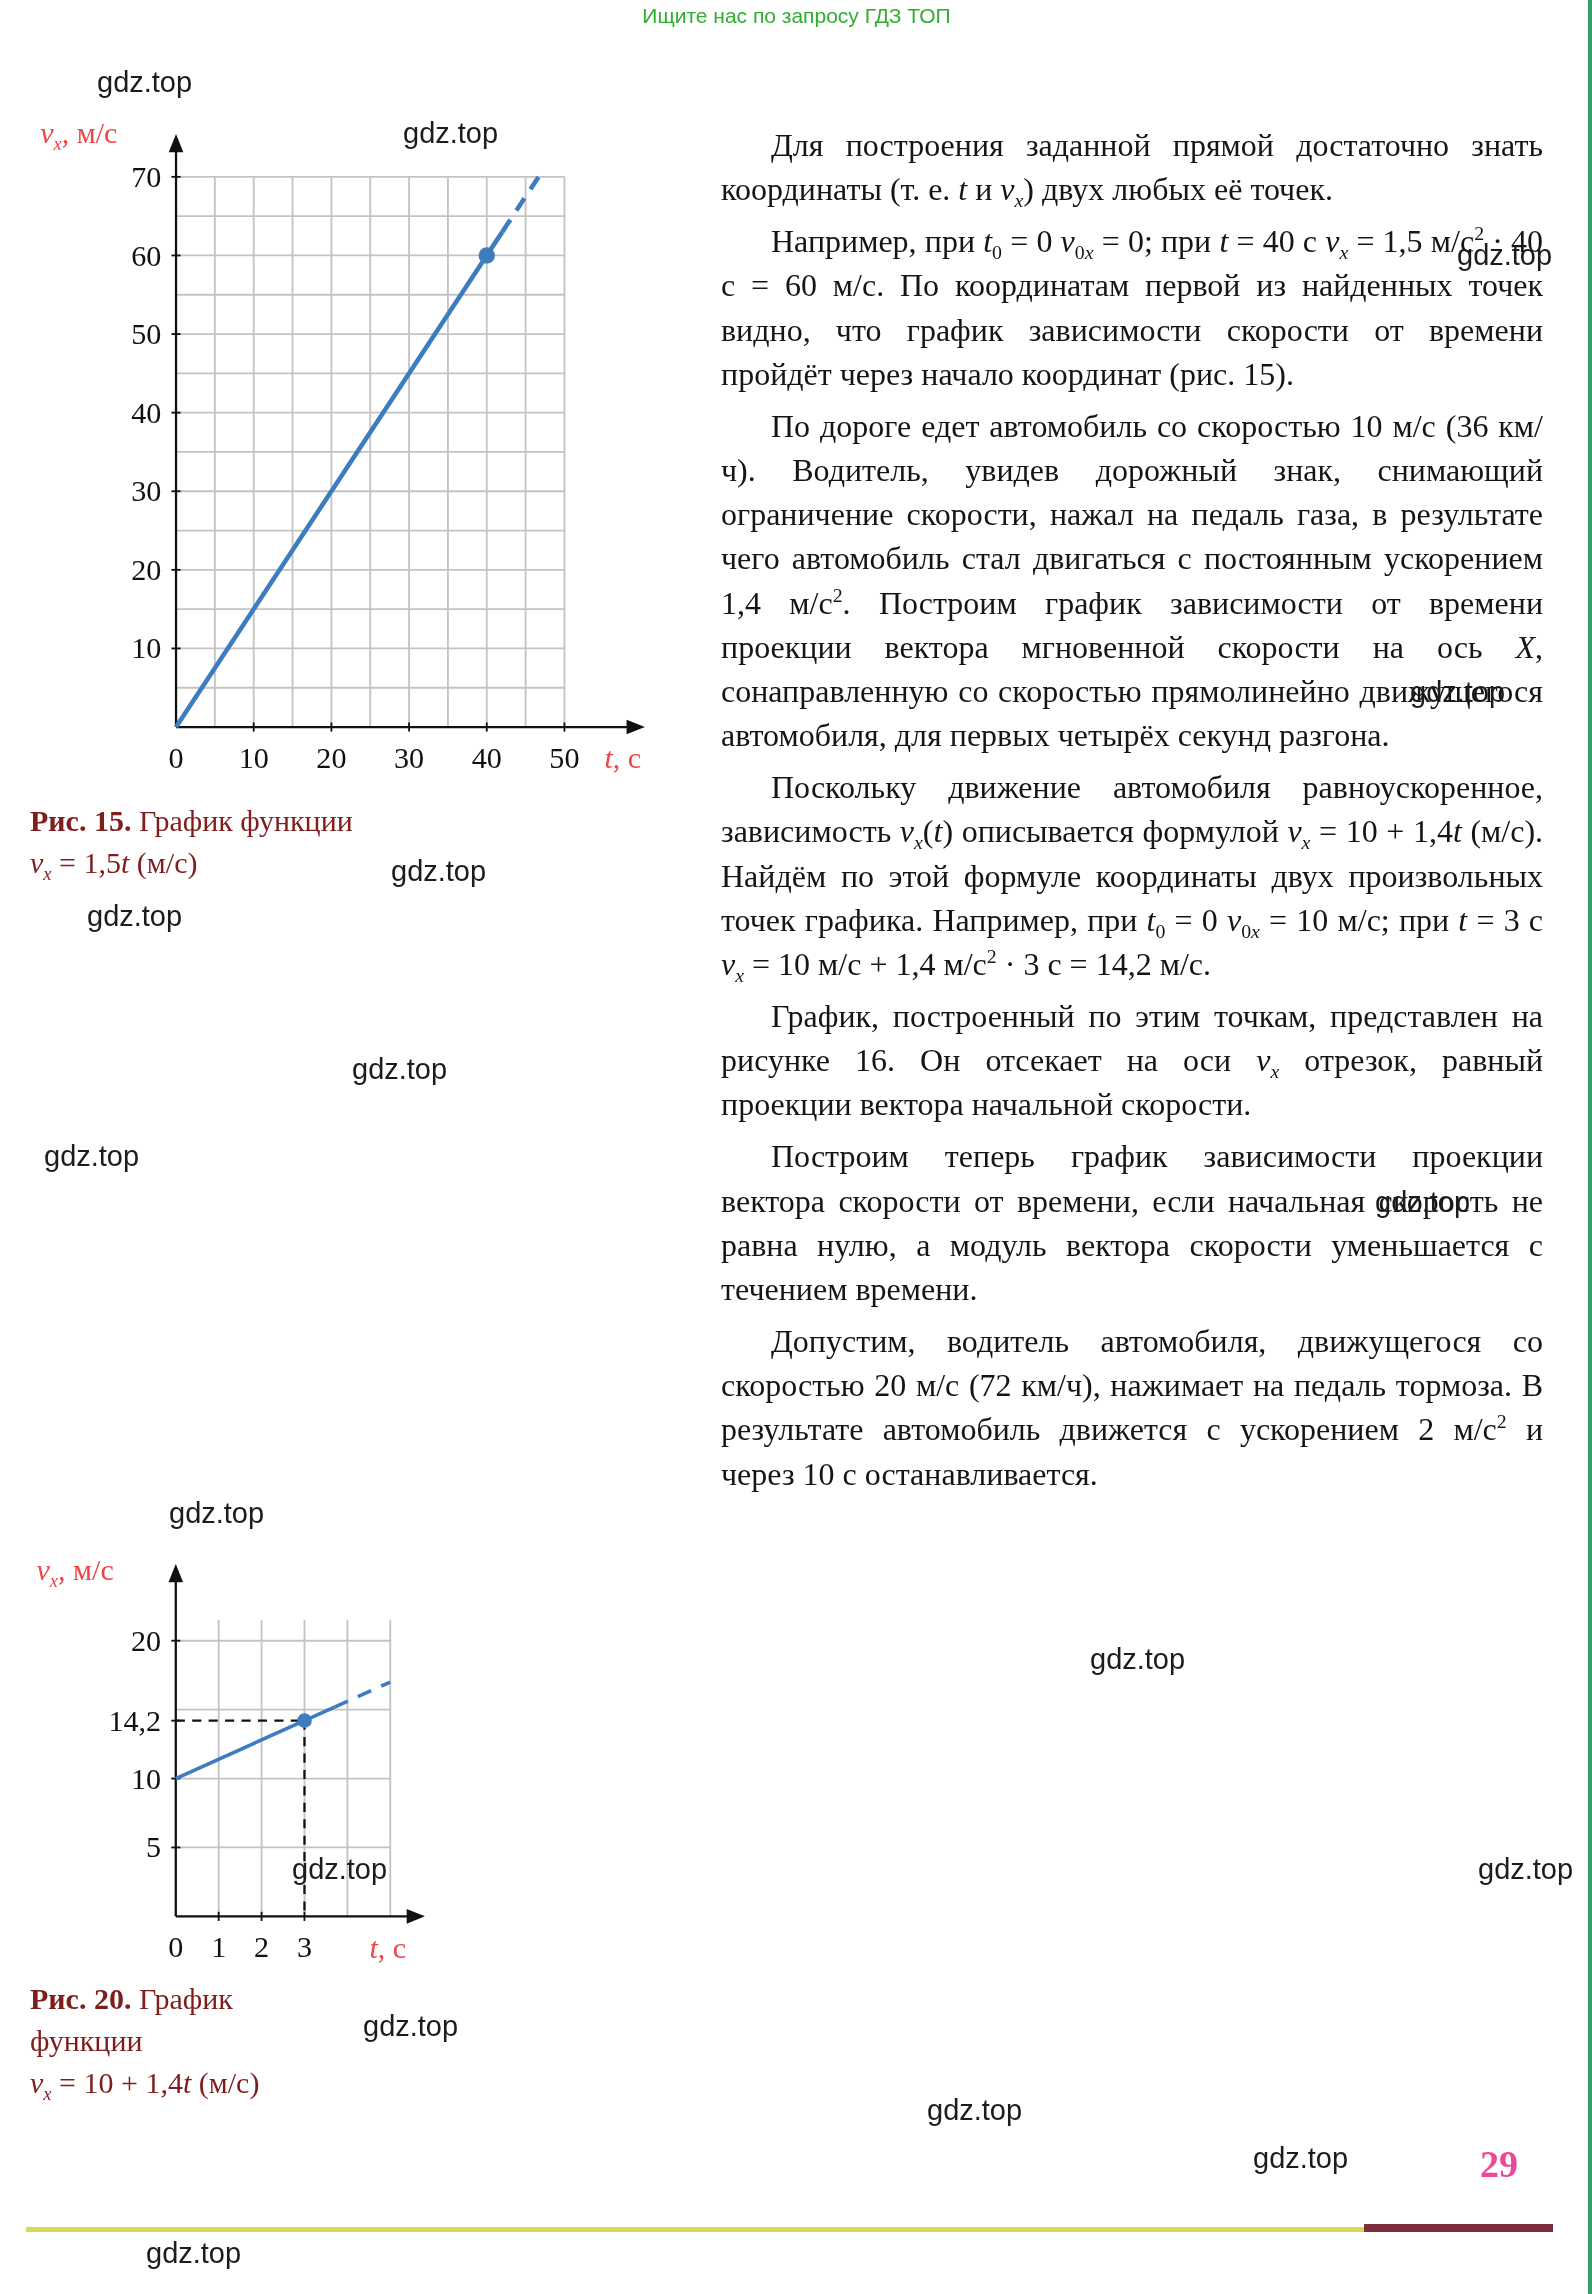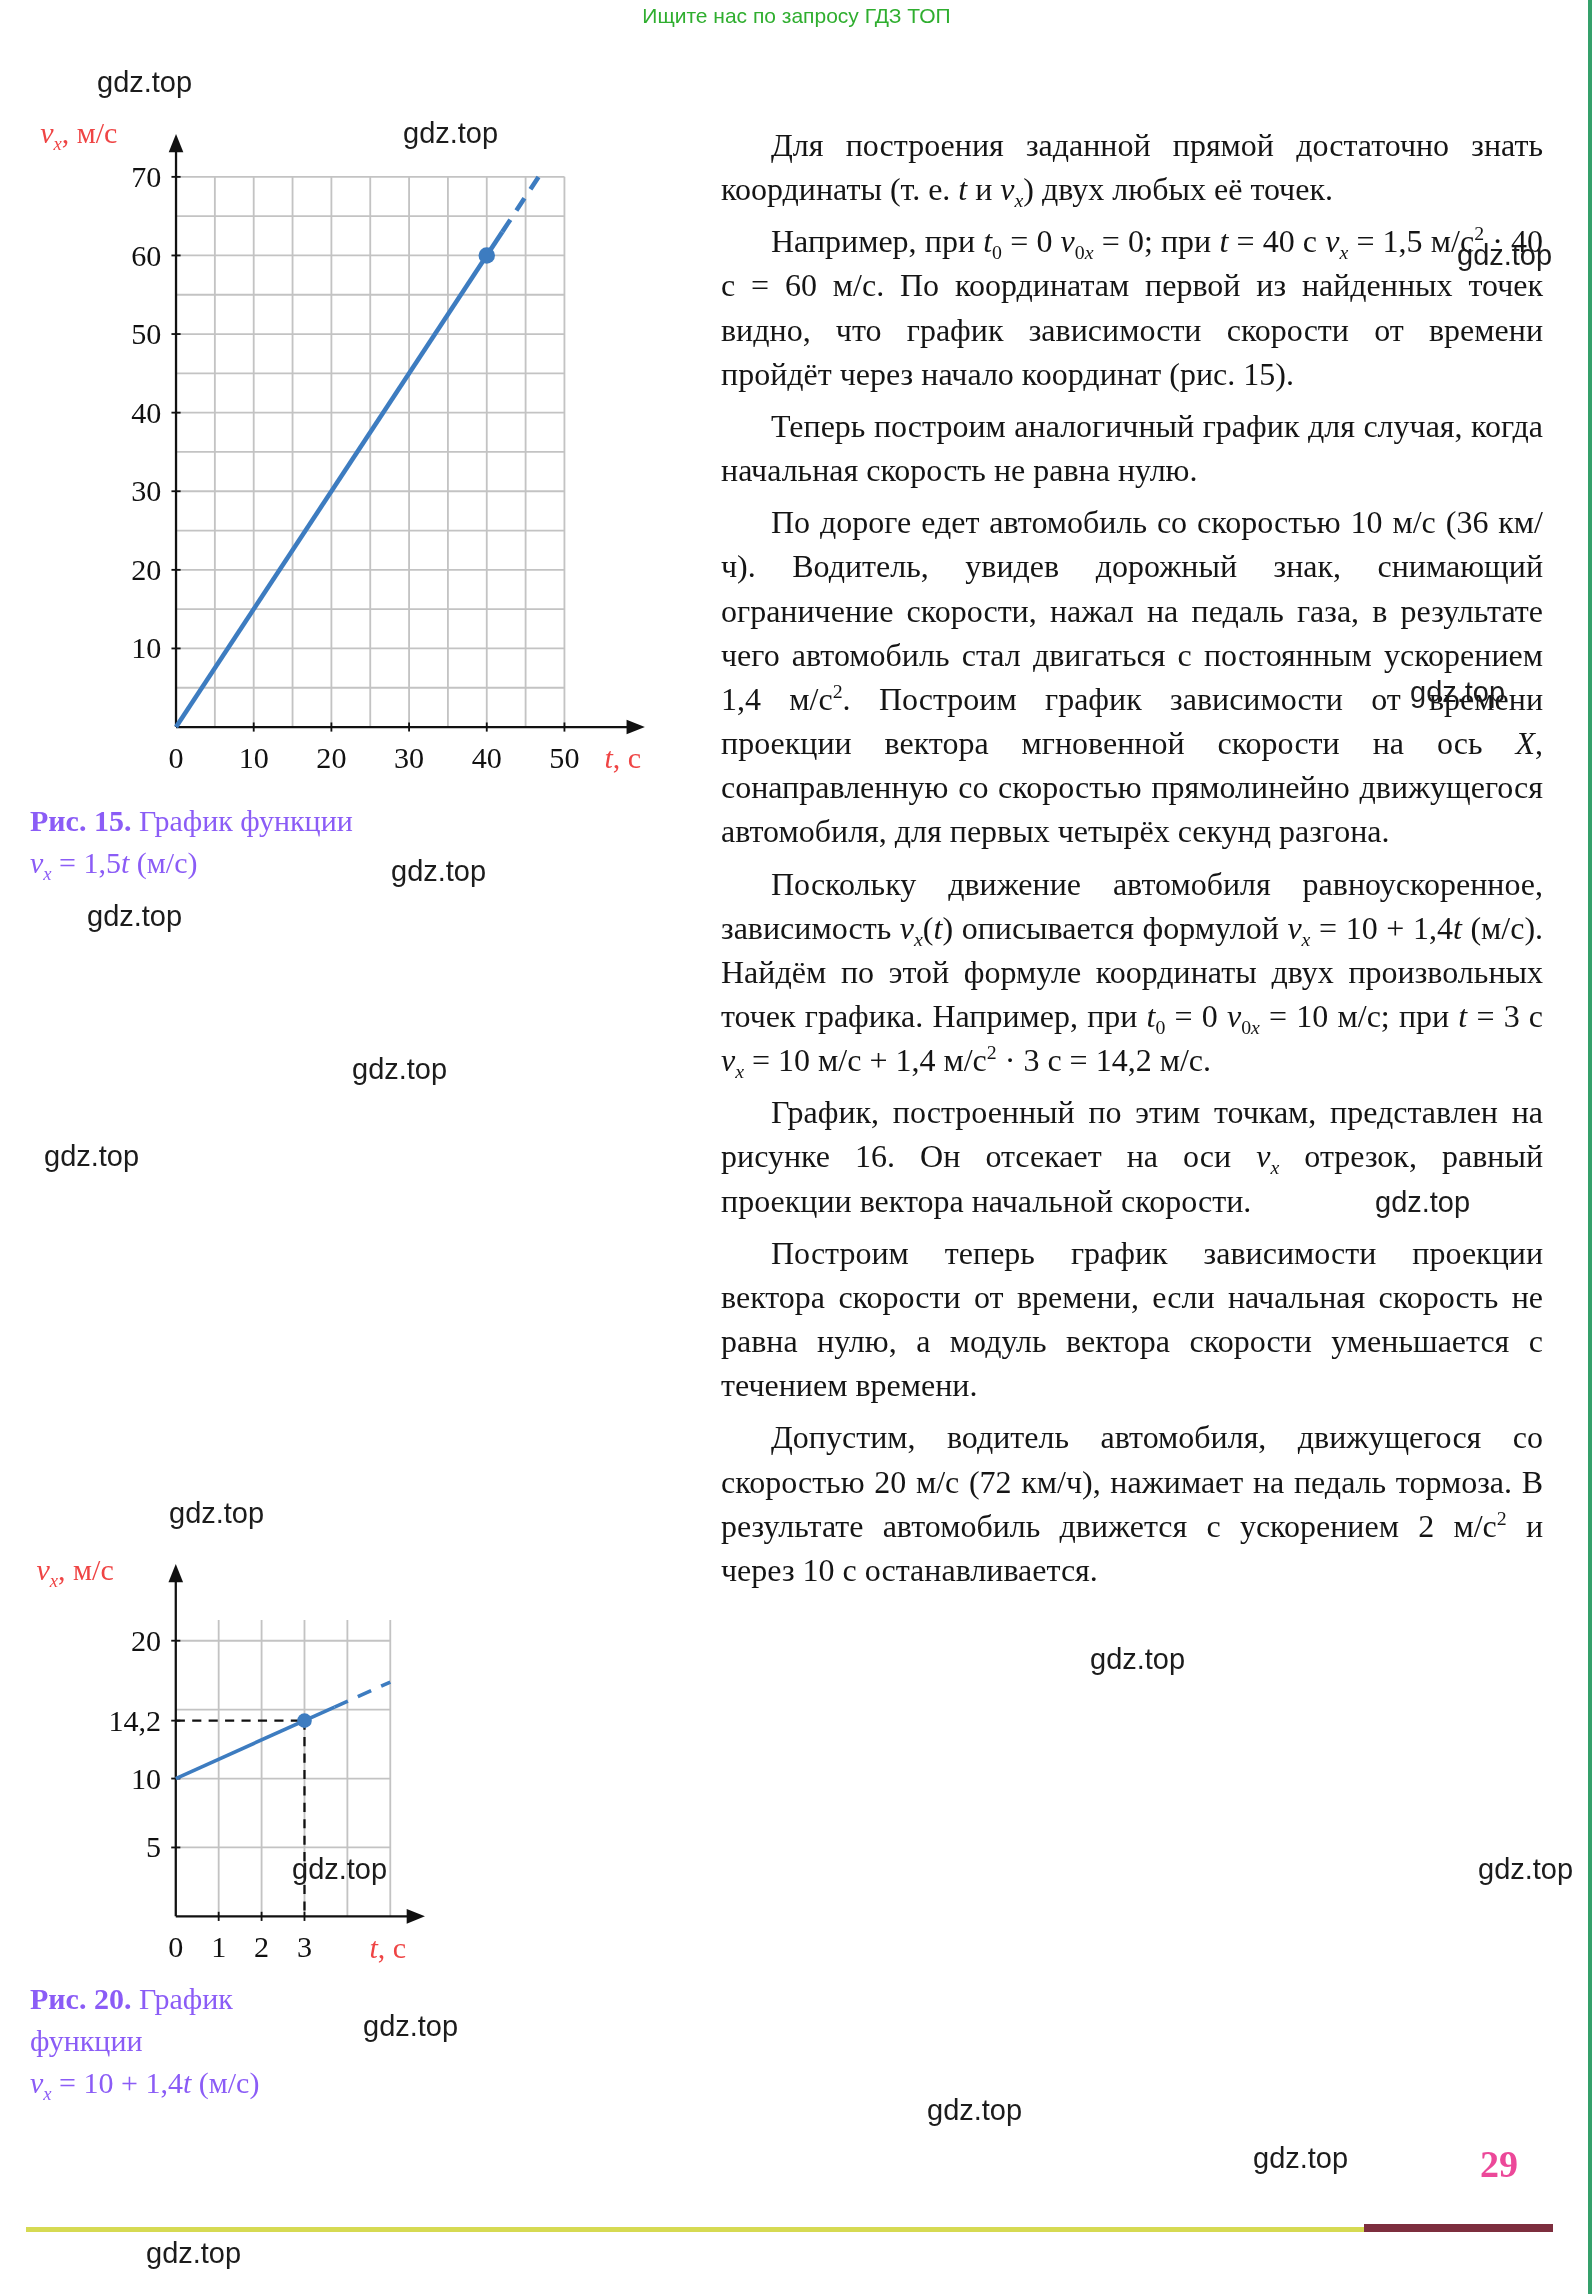--- a/index.html
+++ b/index.html
@@ -17,21 +17,21 @@
   }
   .textcol{
     position:absolute;left:713px;top:115px;width:838px;
     font-size:32px;line-height:1.38;text-align:justify;color:#151515;
   }
   .textcol p{margin:8px;text-indent:50px;}
   sub,sup{font-size:62%;line-height:0;}
   .chartwrap{position:absolute;}
   .axlabel{position:absolute;font-size:30px;color:#ef4444;white-space:nowrap;}
   svg text{font-family:"Liberation Serif",serif;font-size:33px;fill:#111;}
-  .caption{position:absolute;left:30px;font-size:30px;line-height:1.4;color:#8b5cf6;}
+  .caption{position:absolute;left:30px;font-size:30px;line-height:1.4;color:#7f1d1d;}
   .caption b{font-weight:bold;}
   .rule-y{position:absolute;left:25.6px;top:2227px;width:1339px;height:4.6px;background:#d6da52;}
   .rule-m{position:absolute;left:1364px;top:2224px;width:189px;height:8.2px;background:#7d2e3e;}
   .edge{position:absolute;right:0;top:0;width:5.5px;height:2294px;background:#35a06b;}
   .pageno{position:absolute;left:1480px;top:2142px;font-size:38px;font-weight:bold;color:#ec4899;}
 </style>
 </head>
 <body>
 
 <div class="note" style="top:3.7px;">Ищите нас по запросу ГДЗ ТОП</div>
@@ -158,21 +158,20 @@
 
 <div class="caption" style="top:1978px;">
   <div><b>Рис. 20.</b><span> График</span></div>
   <div>функции</div>
   <div><i>v<sub>x</sub></i> = 10 + 1,4<i>t</i> (м/с)</div>
 </div>
 
 <div class="textcol" id="paragraphs">
     <p>Для построения заданной прямой достаточно знать координаты (т. е. <i>t</i> и <i>v<sub>x</sub></i>) двух любых её точек.</p>
     <p>Например, при <i>t</i><sub>0</sub> = 0 <i>v</i><sub>0<i>x</i></sub> = 0; при <i>t</i> = 40 с <i>v<sub>x</sub></i> = 1,5 м/с<sup>2</sup> · 40 с = 60 м/с. По координатам первой из найденных точек видно, что график зависимости скорости от времени пройдёт через начало координат (рис. 15).</p>
-    <p>Теперь построим аналогичный график для случая, когда начальная скорость не равна нулю.</p>
     <p>По дороге едет автомобиль со скоростью 10 м/с (36 км/ч). Водитель, увидев дорожный знак, снимающий ограничение скорости, нажал на педаль газа, в результате чего автомобиль стал двигаться с постоянным ускорением 1,4 м/с<sup>2</sup>. Построим график зависимости от времени проекции вектора мгновенной скорости на ось <i>X</i>, сонаправленную со скоростью прямолинейно движущегося автомобиля, для первых четырёх секунд разгона.</p>
     <p>Поскольку движение автомобиля равноускоренное, зависимость <i>v<sub>x</sub></i>(<i>t</i>) описывается формулой <i>v<sub>x</sub></i> = 10 + 1,4<i>t</i> (м/с). Найдём по этой формуле координаты двух произвольных точек графика. Например, при <i>t</i><sub>0</sub> = 0 <i>v</i><sub>0<i>x</i></sub> = 10 м/с; при <i>t</i> = 3 с <i>v<sub>x</sub></i> = 10 м/с + 1,4 м/с<sup>2</sup> · 3 с = 14,2 м/с.</p>
     <p>График, построенный по этим точкам, представлен на рисунке 16. Он отсекает на оси <i>v<sub>x</sub></i> отрезок, равный проекции вектора начальной скорости.</p>
     <p>Построим теперь график зависимости проекции вектора скорости от времени, если начальная скорость не равна нулю, а модуль вектора скорости уменьшается с течением времени.</p>
     <p>Допустим, водитель автомобиля, движущегося со скоростью 20 м/с (72 км/ч), нажимает на педаль тормоза. В результате автомобиль движется с ускорением 2 м/с<sup>2</sup> и через 10 с останавливается.</p>
   </div>
 
 <div class="rule-y"></div>
 <div class="rule-m"></div>
 <div class="edge"></div>

